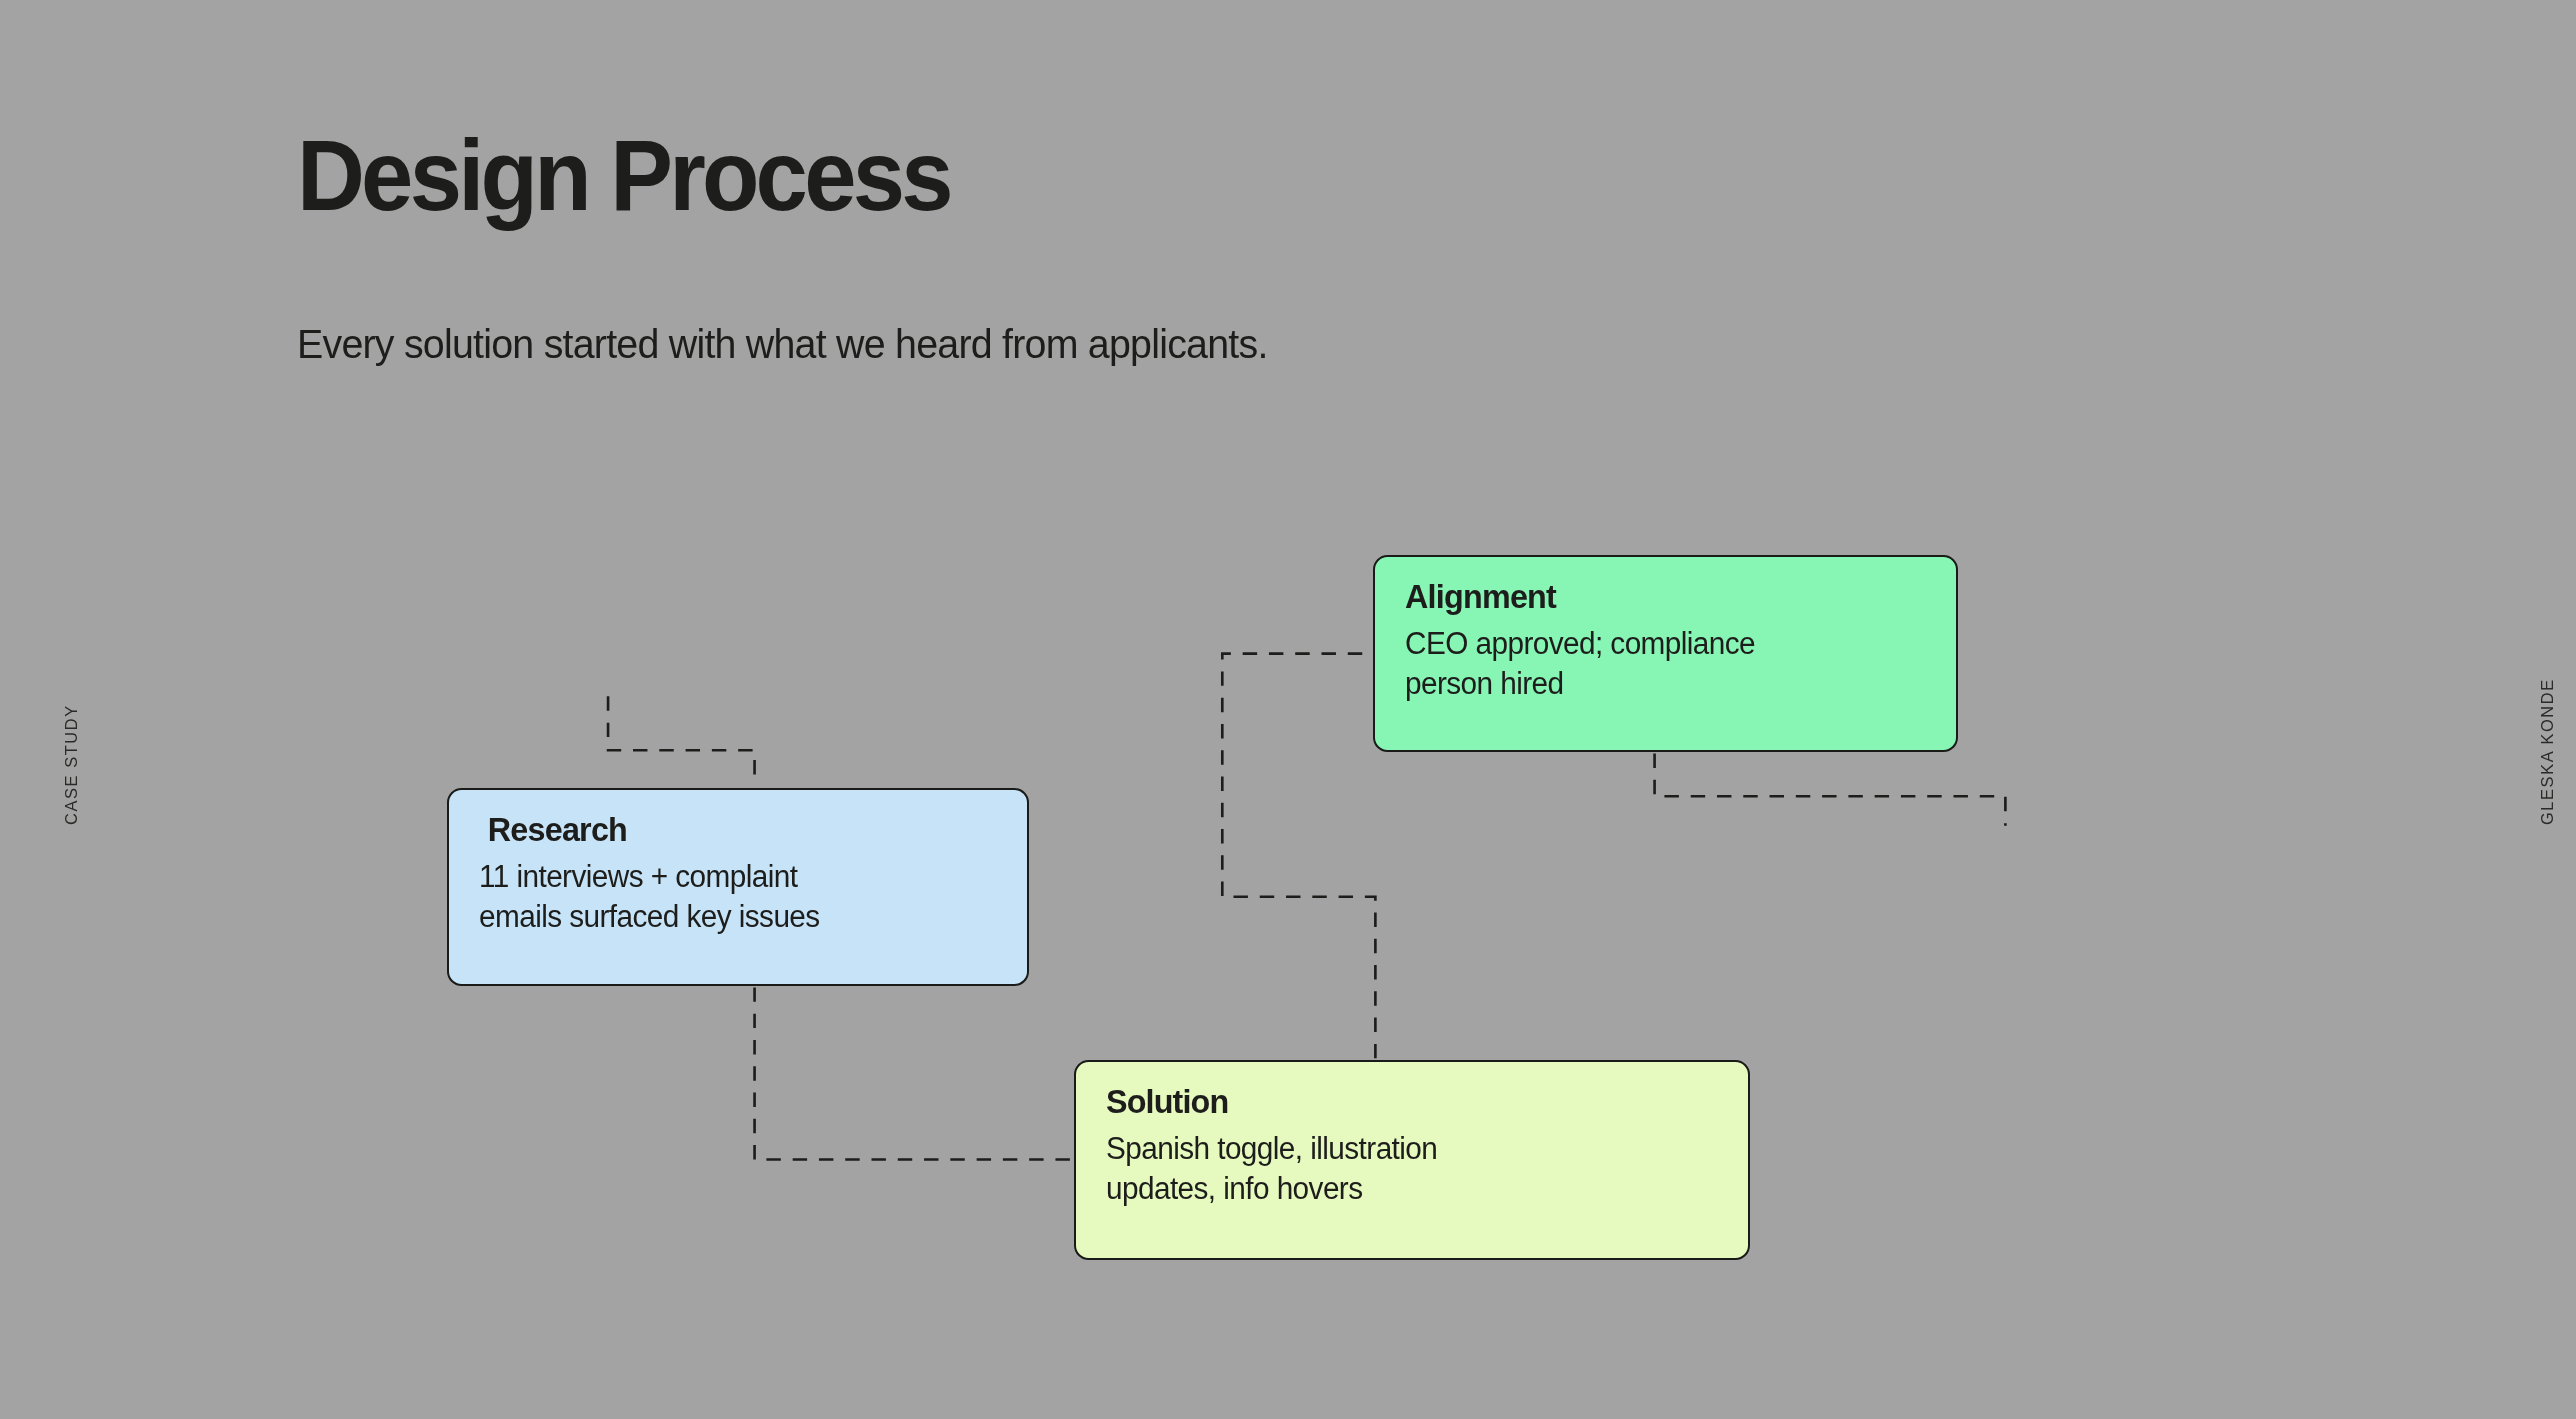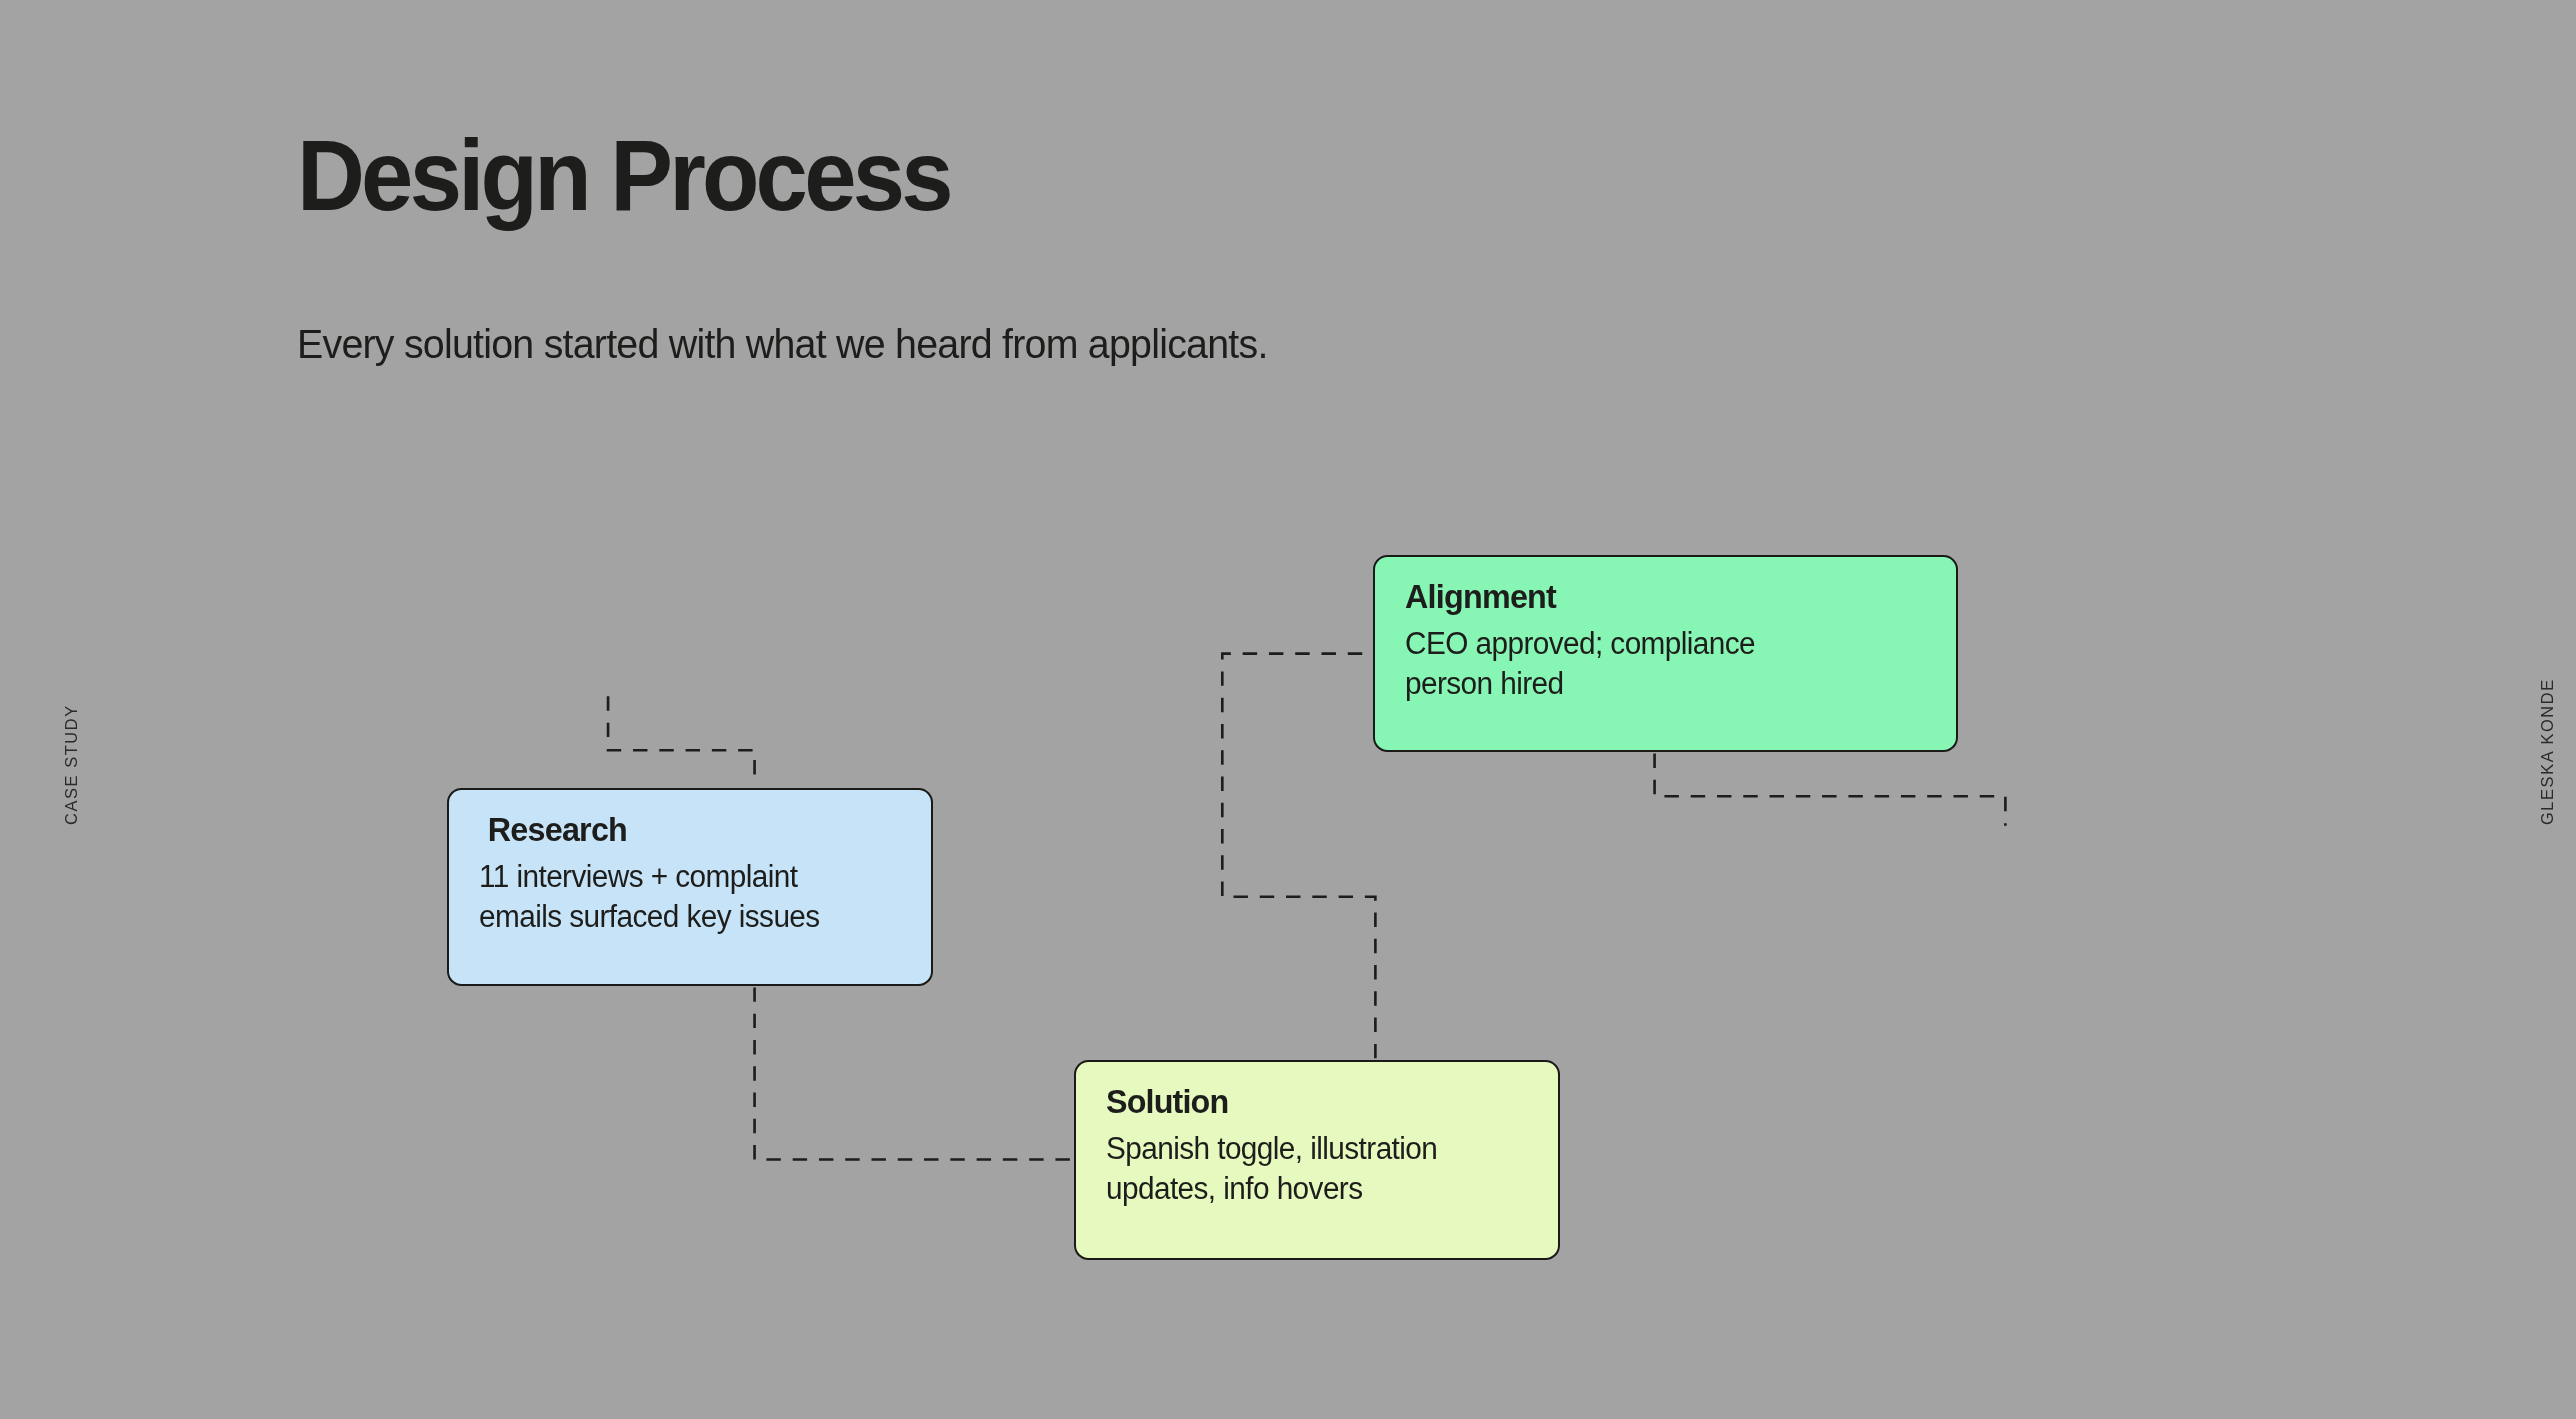--- a/index.html
+++ b/index.html
@@ -116,22 +116,22 @@
     font-weight: 400;
     line-height: 1.27;
     letter-spacing: -0.6px;
     color: #1d1d1b;
     transform: scaleX(0.96);
     transform-origin: left top;
     white-space: pre-line;
   }
 
   #card-discovery { left: 331px;  top: 498px;  width: 584px; height: 197px; }
-  #card-research  { left: 447px;  top: 788px; width: 486px; height: 198px; }
-  #card-solution  { left: 1074px; top: 1060px; width: 486px; height: 200px; }
+  #card-research  { left: 447px;  top: 788px; width: 582px; height: 198px; }
+  #card-solution  { left: 1074px; top: 1060px; width: 676px; height: 200px; }
   #card-alignment { left: 1373px; top: 555px;  width: 585px; height: 197px; }
   #card-launch    { left: 1713px; top: 827px; width: 586px; height: 198px; }
 
   #card-research .card-title  { padding-left: 9.2px; }
   #card-solution .card-title  { letter-spacing: -0.9px; }
 </style>
 </head>
 <body style="background: rgb(247, 248, 240); color: rgb(29, 29, 27);">
 
 <div id="stage" style="background: #a3a3a3;">

